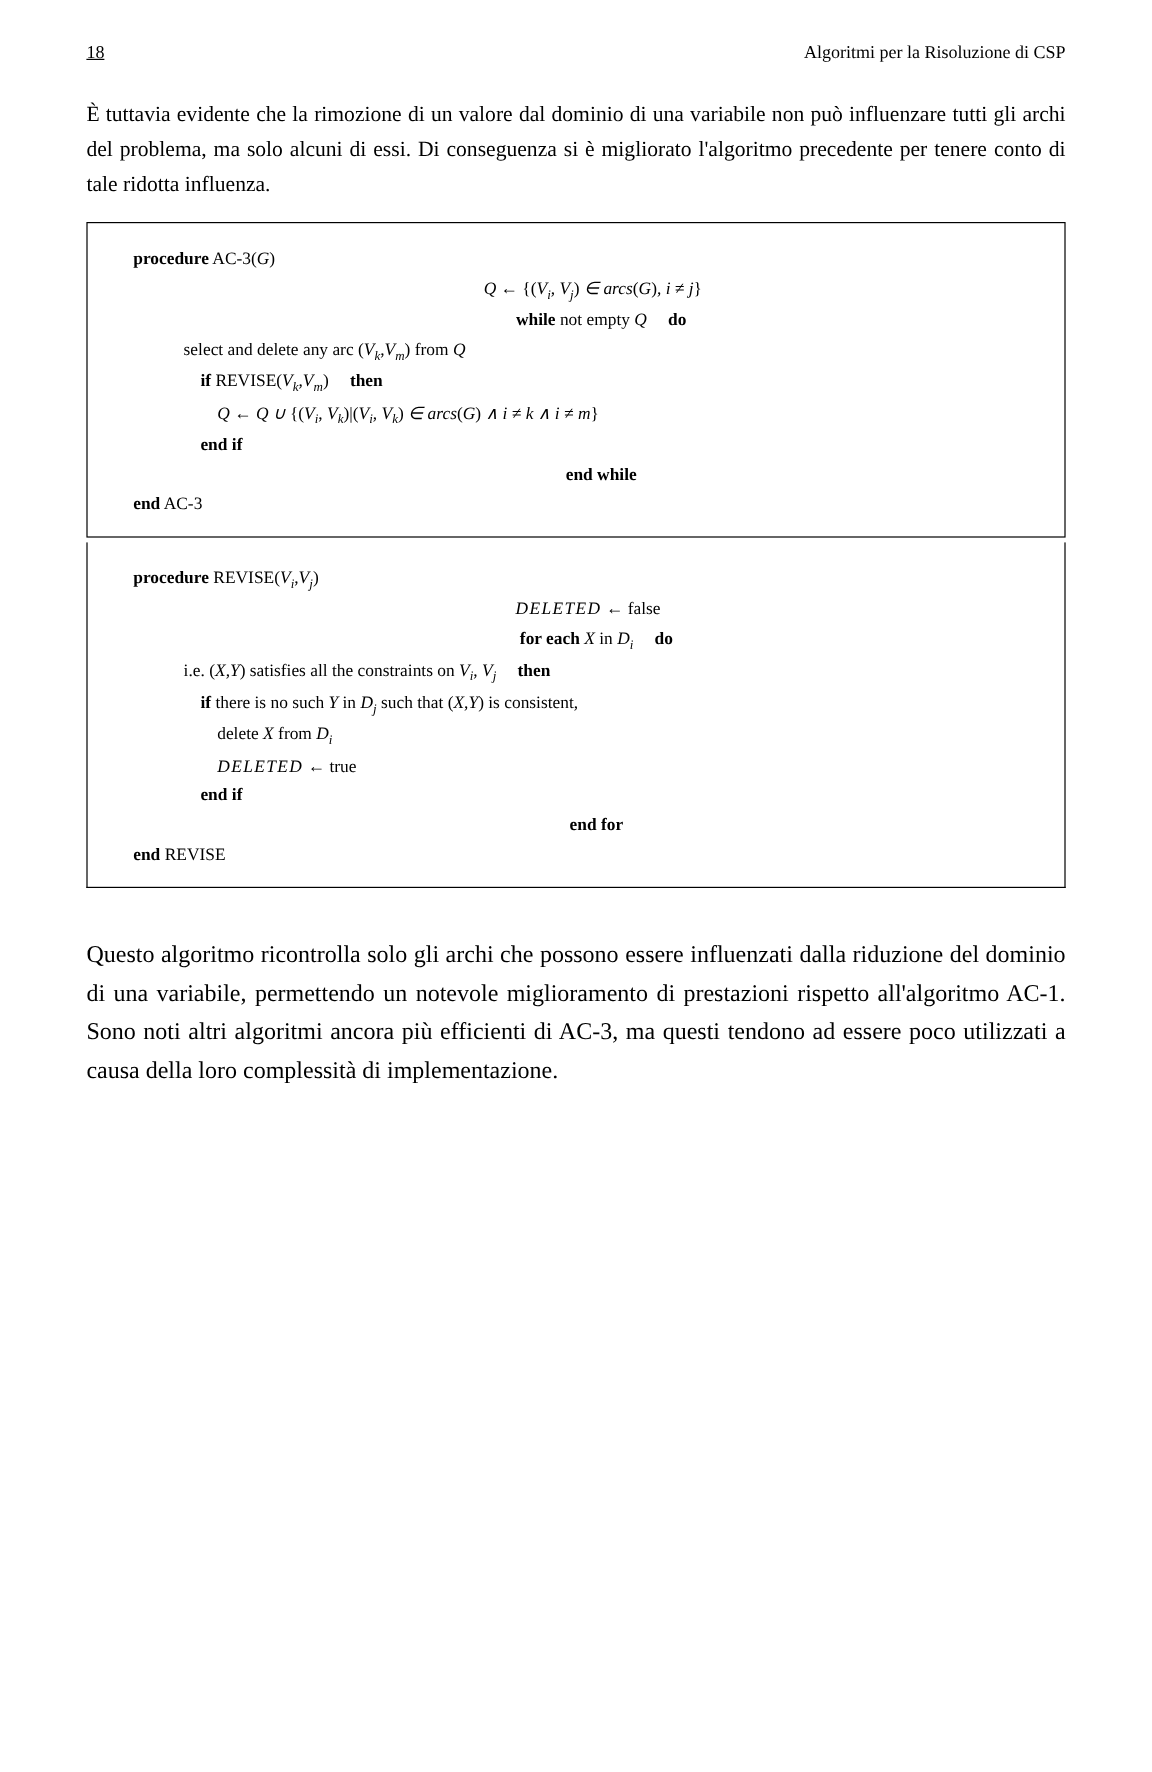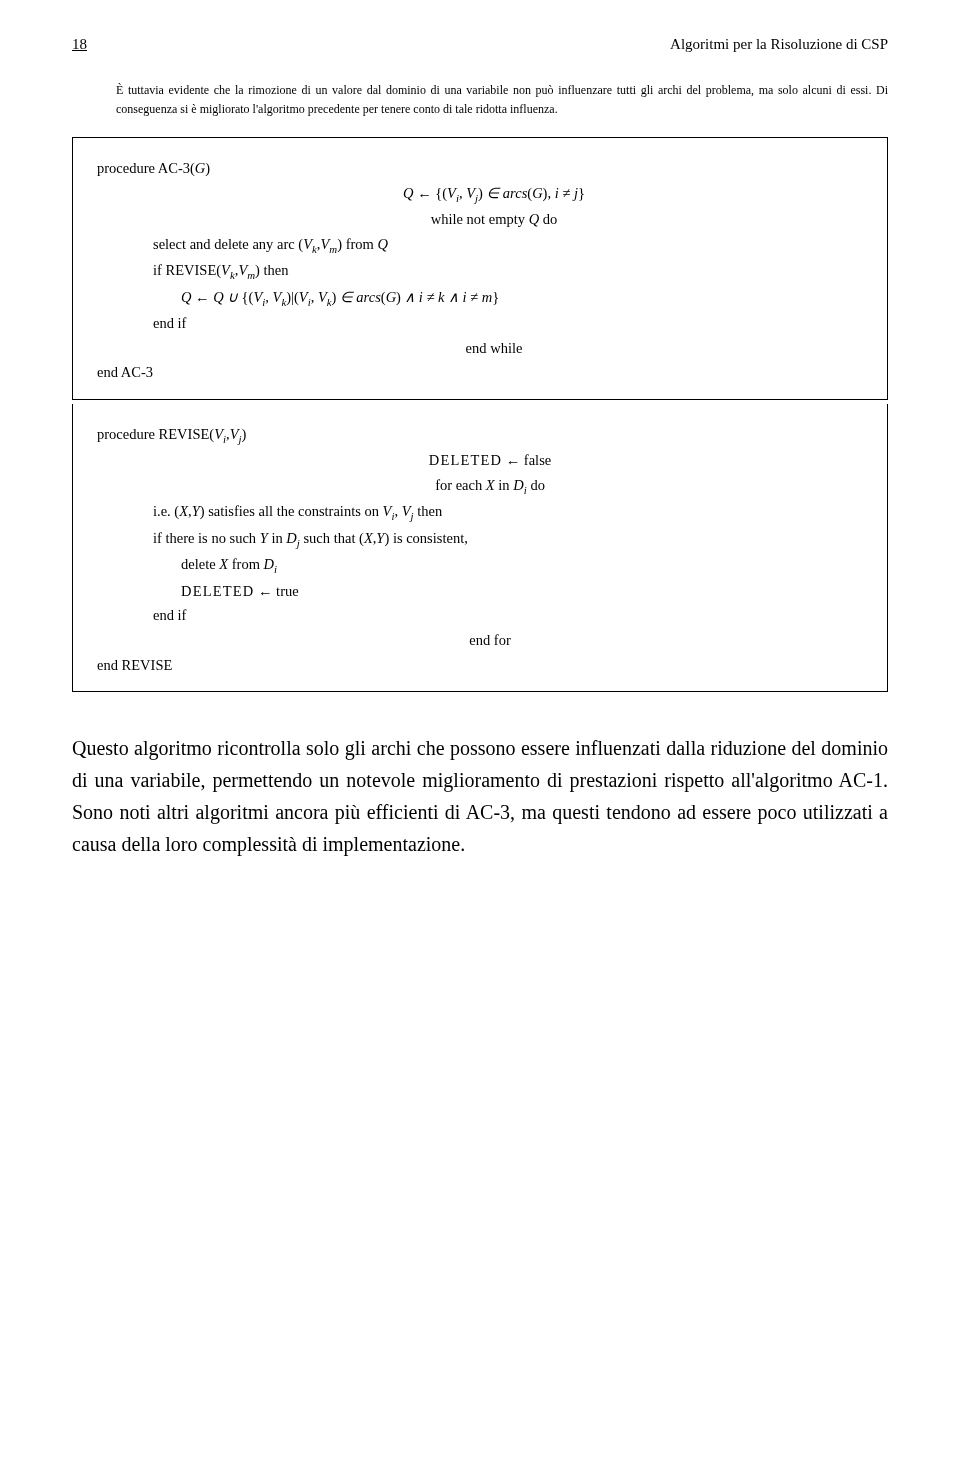--- a/index.html
+++ b/index.html
@@ -21,66 +21,67 @@
     }
     .page-number {
       font-weight: normal;
       text-decoration: underline;
     }
     .page-title {
       font-weight: normal;
       font-style: normal;
     }
     .intro-text {
-      font-size: 12px;
+      font-size: 18px;
       line-height: 1.6;
       text-align: justify;
       margin-bottom: 18px;
-      margin-left: 44px;
     }
     .algo-box {
       border: 1px solid #000;
       padding: 18px 24px 14px 24px;
       margin-bottom: 4px;
       font-size: 14.5px;
       line-height: 1.7;
     }
     .algo-box2 {
       border: 1px solid #000;
       border-top: none;
       padding: 18px 32px 14px 24px;
       margin-bottom: 40px;
       font-size: 14.5px;
       line-height: 1.7;
     }
     .algo-line {
       font-family: "Computer Modern", "Latin Modern", Georgia, serif;
     }
     .kw {
-      font-weight: normal;
+      font-weight: bold;
+      margin-left: 14px;
     }
     .indent1 { padding-left: 28px; text-align: center; }
     .indent2 { padding-left: 56px; }
     .indent3 { padding-left: 84px; }
     .math {
       font-style: italic;
     }
     sub, sup {
       font-size: 0.75em;
     }
     .arrow {
       font-style: normal;
     }
     .closing-text {
       font-size: 20px;
       line-height: 1.6;
       text-align: justify;
       margin-top: 10px;
     }
     .deleted-word {
+      font-style: italic;
       letter-spacing: 0.08em;
       font-family: "Computer Modern", Georgia, serif;
     }
   </style>
 </head>
 <body>
 
 <div class="page-header">
   <span class="page-number">18</span>
   <span class="page-title">Algoritmi per la Risoluzione di CSP</span>

